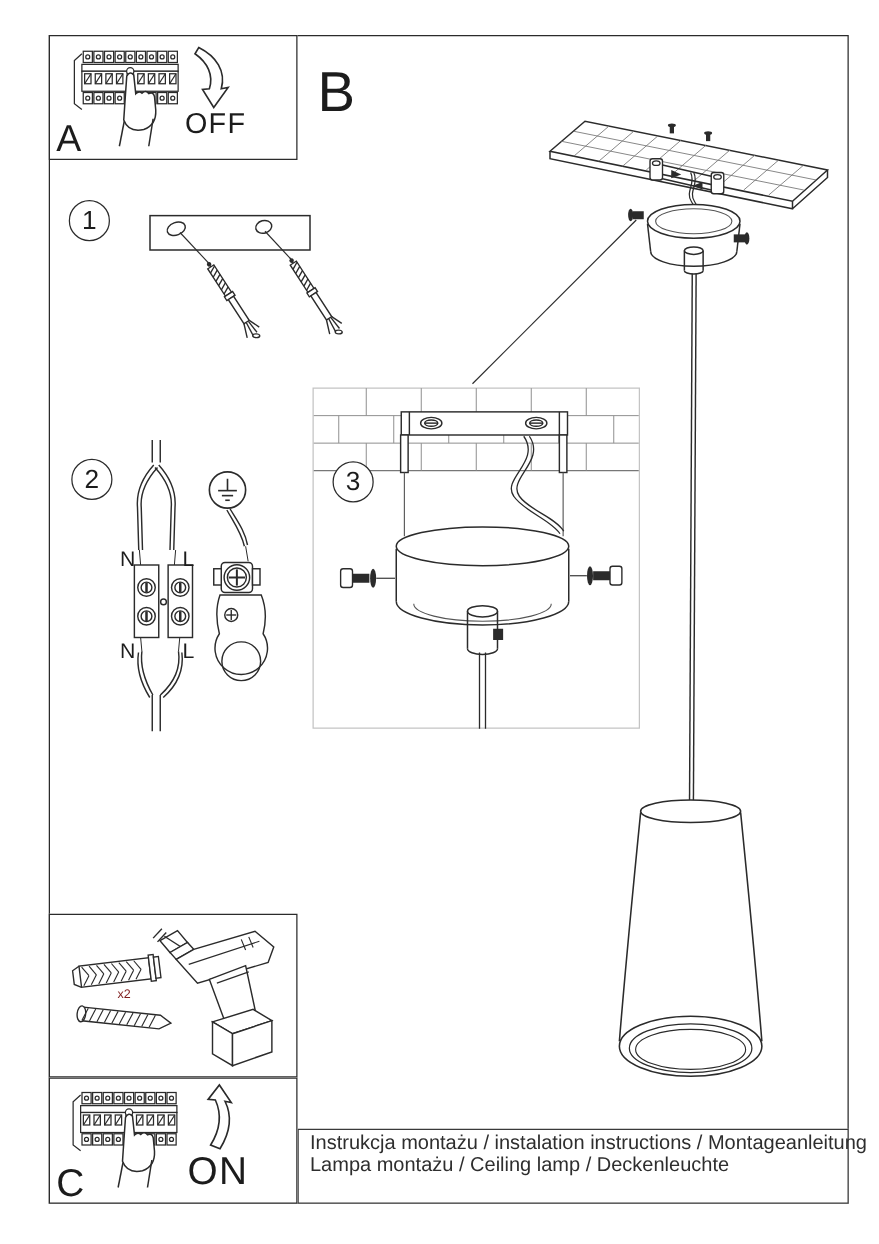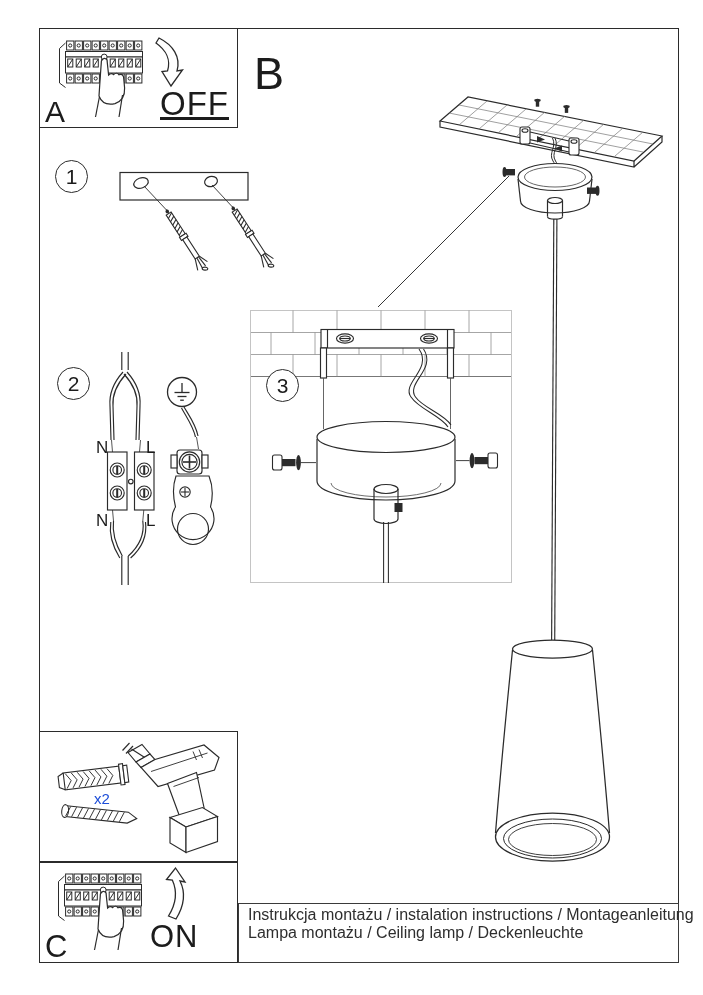--- a/index.html
+++ b/index.html
@@ -13,31 +13,31 @@
   #boxA{left:39px;top:28px;width:199px;height:100px;z-index:2;}
   #boxTools{left:39px;top:731px;width:199px;height:131px;z-index:2;}
   #boxC{left:39px;top:862px;width:199px;height:101px;z-index:2;}
   #box3{left:250px;top:310px;width:262px;height:273px;border:1px solid #c4c4c4;background:#fff;z-index:2;}
   #footerCell{left:238px;top:903px;width:441px;height:60px;border:1.2px solid #3a3a3a;background:#fff;z-index:2;}
   svg.overlay{position:absolute;left:0;top:0;z-index:5;}
   .lbl{position:absolute;line-height:1;z-index:10;color:#1c1c1c;white-space:pre;}
   #lblA{left:45px;top:97px;font-size:30px;}
   #lblB{left:254px;top:51px;font-size:45px;}
   #lblC{left:45px;top:931px;font-size:31px;}
-  #lblOFF{left:160px;top:87px;font-size:33px;letter-spacing:1px;text-decoration:underline;}
+  #lblOFF{left:148px;top:87px;font-size:23px;letter-spacing:1px;}
   #lblON{left:150px;top:921px;font-size:31px;letter-spacing:1px;text-align:right;}
   .circle-step{position:absolute;width:31px;height:31px;border:1.5px solid #2b2b2b;border-radius:50%;
     display:flex;align-items:center;justify-content:center;font-size:21px;background:#fff;z-index:10;}
   #step1{left:55px;top:160px;}
   #step2{left:57px;top:367px;}
   #step3{left:266px;top:369px;}
   .wl{position:absolute;font-size:17px;z-index:10;}
   #nTop{left:96px;top:438px;} #lTop{left:146px;top:438px;}
   #nBot{left:96px;top:511px;} #lBot{left:146px;top:511px;}
-  #x2{left:94px;top:790px;font-size:15px;color:#1d4ed8;z-index:10;position:absolute;}
+  #x2{left:94px;top:790px;font-size:10px;color:#7f1d1d;z-index:10;position:absolute;}
   .footer-line{position:absolute;left:248px;font-size:16px;color:#2e2e2e;z-index:10;}
   #fl1{top:906px;} #fl2{top:924px;}
 </style>
 </head>
 <body>
 
 <div class="abs" id="frame"></div>
 <div class="abs box" id="boxA"></div>
 <div class="abs box" id="boxTools"></div>
 <div class="abs box" id="boxC"></div>

